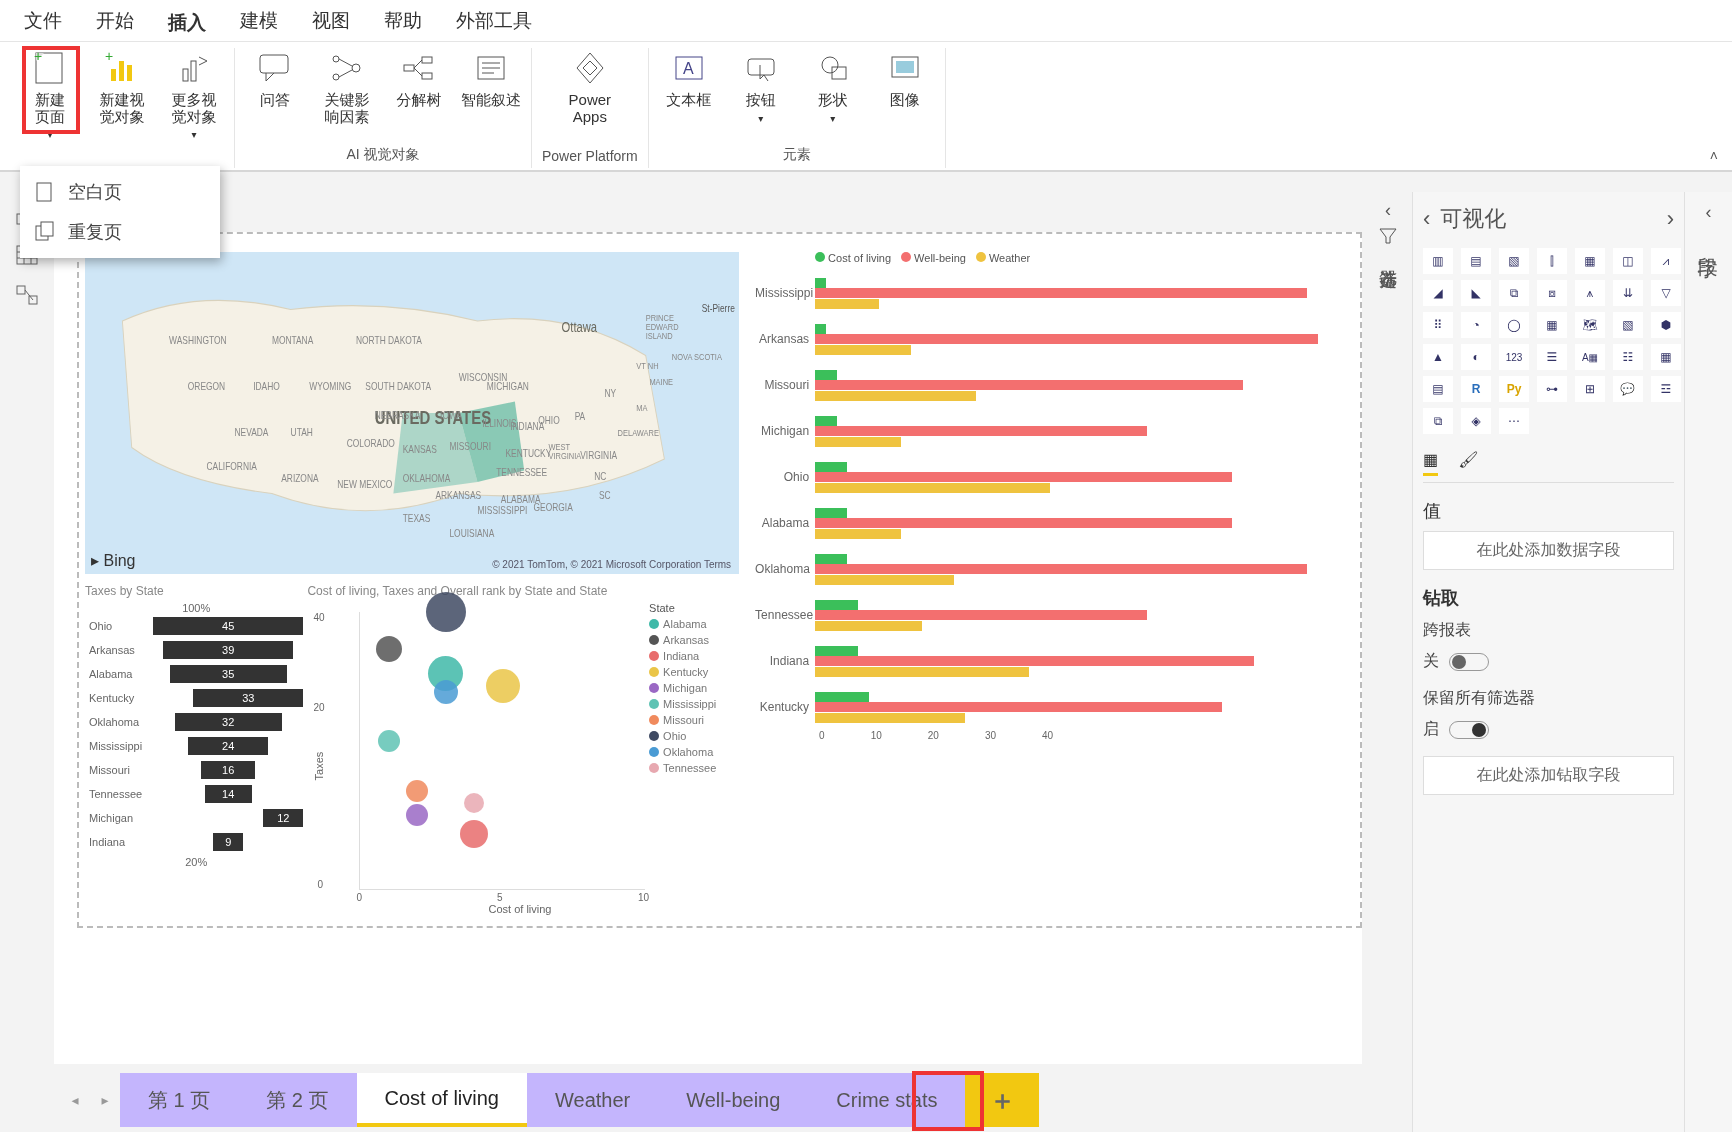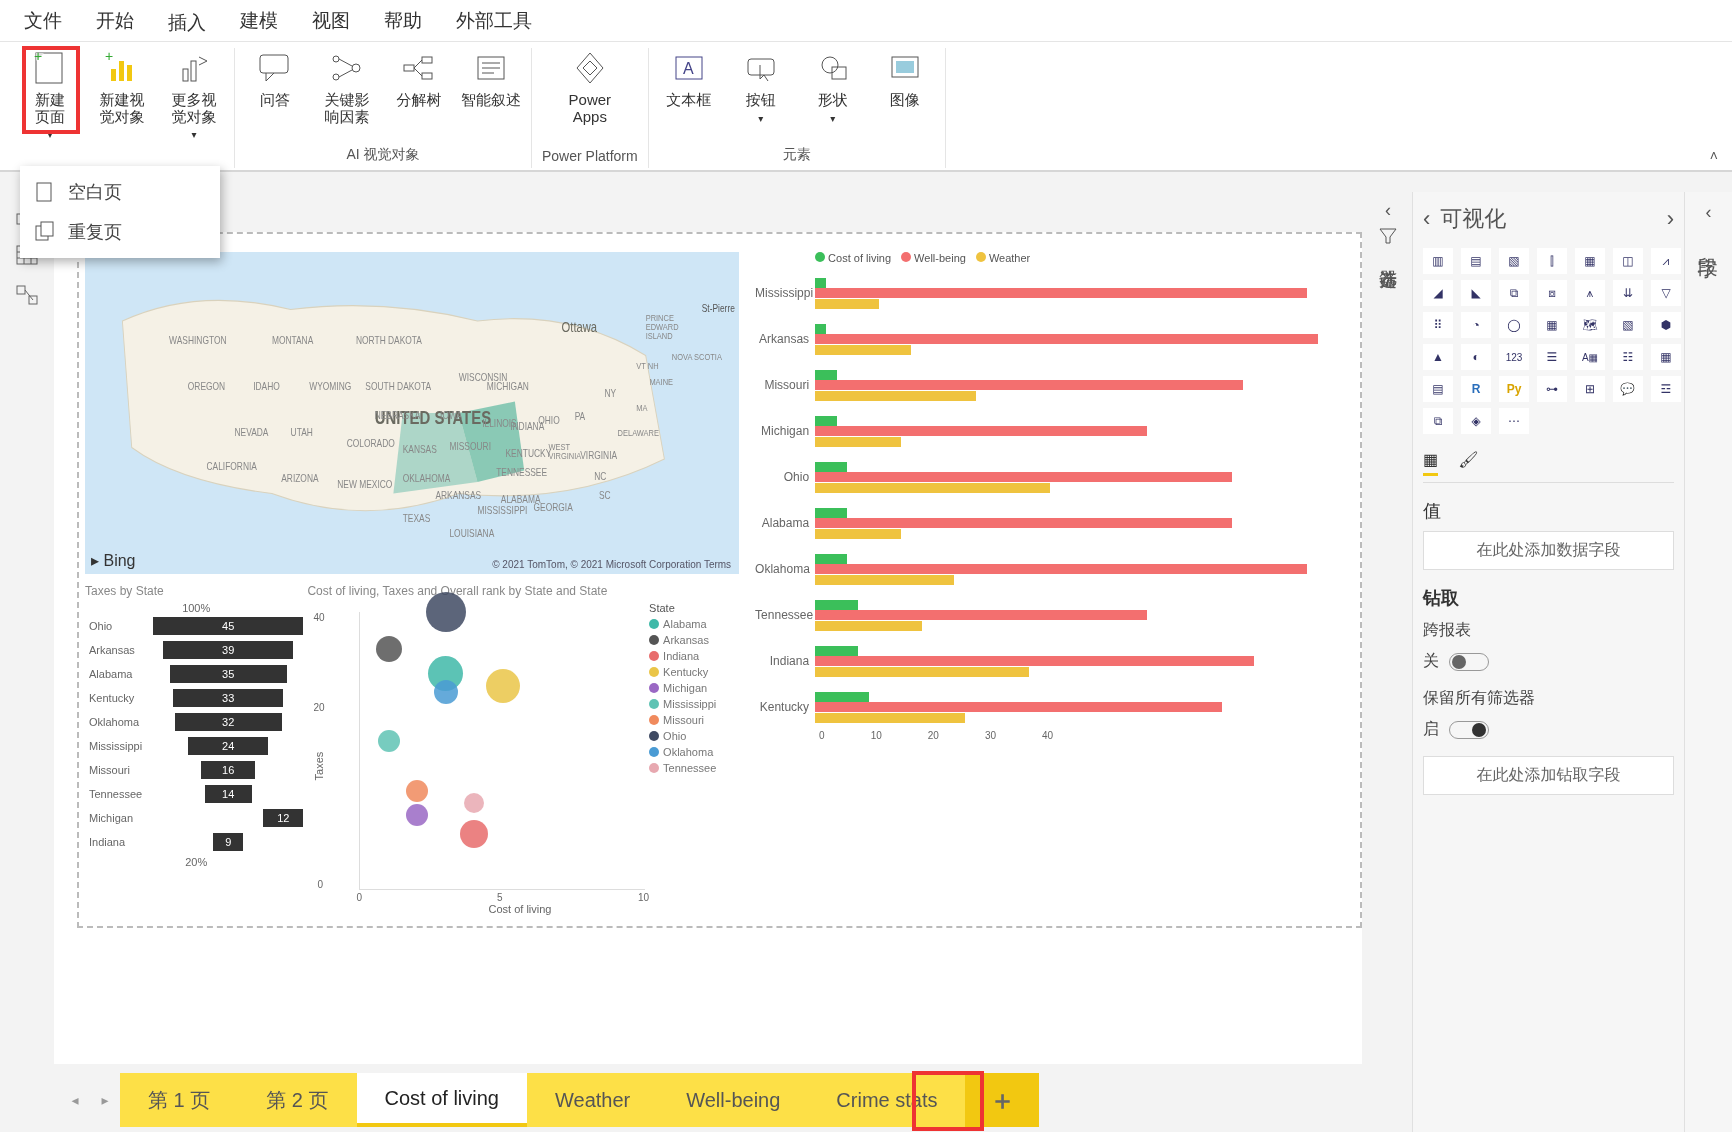--- a/index.html
+++ b/index.html
@@ -1,21 +1,21 @@
 <!DOCTYPE html>
 <html><head>
 <meta charset="utf-8">
 <style>
 * { box-sizing: border-box; margin: 0; padding: 0; font-family: "Segoe UI", "Microsoft YaHei", sans-serif; }
 body { background: #f3f3f3; width: 1732px; height: 1132px; overflow: hidden; color: #333; position: relative; }
 
 
 .menubar { display:flex; align-items:center; gap: 34px; padding: 0 24px; height: 42px; background:#fff; border-bottom:1px solid #e5e5e5; font-size:19px; }
 .menubar .mitem { cursor:pointer; padding:6px 0; }
-.menubar .mitem.active { font-weight:400; border-bottom:4px solid #f2c811;margin-top:8px; }
+.menubar .mitem.active { font-weight:700; border-bottom:4px solid #f2c811;margin-top:8px; }
 
 
 .ribbon { height: 130px; background:#fff; border-bottom:2px solid #d6d6d6; display:flex; align-items:flex-start; padding:6px 10px 0 10px; position:relative; }
 .ribgroup { display:flex; flex-direction:column; align-items:center; padding:0 10px; border-right:1px solid #e5e5e5; height:120px; }
 .ribgroup:last-child { border-right:none; }
 .ribrow { display:flex; gap:12px; align-items:flex-start; }
 .ribbtn { display:flex; flex-direction:column; align-items:center; width:60px; font-size:15px; color:#333; cursor:pointer; gap:4px; }
 .ribbtn .ico { width:40px; height:40px; display:flex; align-items:center; justify-content:center; }
 .ribbtn .lbl { text-align:center; line-height:1.1; }
 .grouplabel { font-size:14px; color:#555; margin-top:auto; padding-bottom:4px; }
@@ -86,21 +86,21 @@
 .vispane .tsw .knob{ position:absolute; width:14px; height:14px; border-radius:50%; background:#666; top:1px; }
 
 
 .fieldspane { position:absolute; right:0; top:192px; bottom:0; width:48px; background:#f6f6f6; border-left:1px solid #e0e0e0; display:flex; flex-direction:column; align-items:center; padding-top:10px; color:#555;}
 .fieldspane .chev { font-size:18px; margin-bottom:18px;}
 .fieldspane .vt { writing-mode:vertical-rl; font-size:20px; }
 
 
 .pagetabs { position:absolute; left:60px; right:380px; bottom:0; height:64px; display:flex; align-items:center; background:#f3f3f3; }
 .pagetabs .navarrow{ width:30px; text-align:center; color:#999; font-size:14px;}
-.ptab { padding:0 28px; height:54px; display:flex; align-items:center; font-size:20px; color:#555; background:#fde047; cursor:pointer; }
+.ptab { padding:0 28px; height:54px; display:flex; align-items:center; font-size:20px; color:#555; background:#c4b5fd; cursor:pointer; }
 .ptab.active { background:#fff; border-bottom:4px solid #f2c811; color:#222;}
 .ptab.add { background:#f2c811; color:#666; font-size:26px; font-weight:bold; padding:0 24px;}
 
 </style>
 </head>
 <body>
 
 <div class="menubar">
   <span class="mitem">文件</span>
   <span class="mitem">开始</span>
@@ -488,21 +488,21 @@
                 </div>
               </div>
               <div class="frow">
                 <div class="flbl">Alabama</div>
                 <div style="flex:1;display:flex;justify-content:center">
                   <div class="fbar" style="width:77.77777777777779%">35</div>
                 </div>
               </div>
               <div class="frow">
                 <div class="flbl">Kentucky</div>
-                <div style="flex:1;display:flex;justify-content:center">
+                <div style="flex:1;display:flex;justify-content:flex-end">
                   <div class="fbar" style="width:73.33333333333333%">33</div>
                 </div>
               </div>
               <div class="frow">
                 <div class="flbl">Oklahoma</div>
                 <div style="flex:1;display:flex;justify-content:center">
                   <div class="fbar" style="width:71.11111111111111%">32</div>
                 </div>
               </div>
               <div class="frow">

